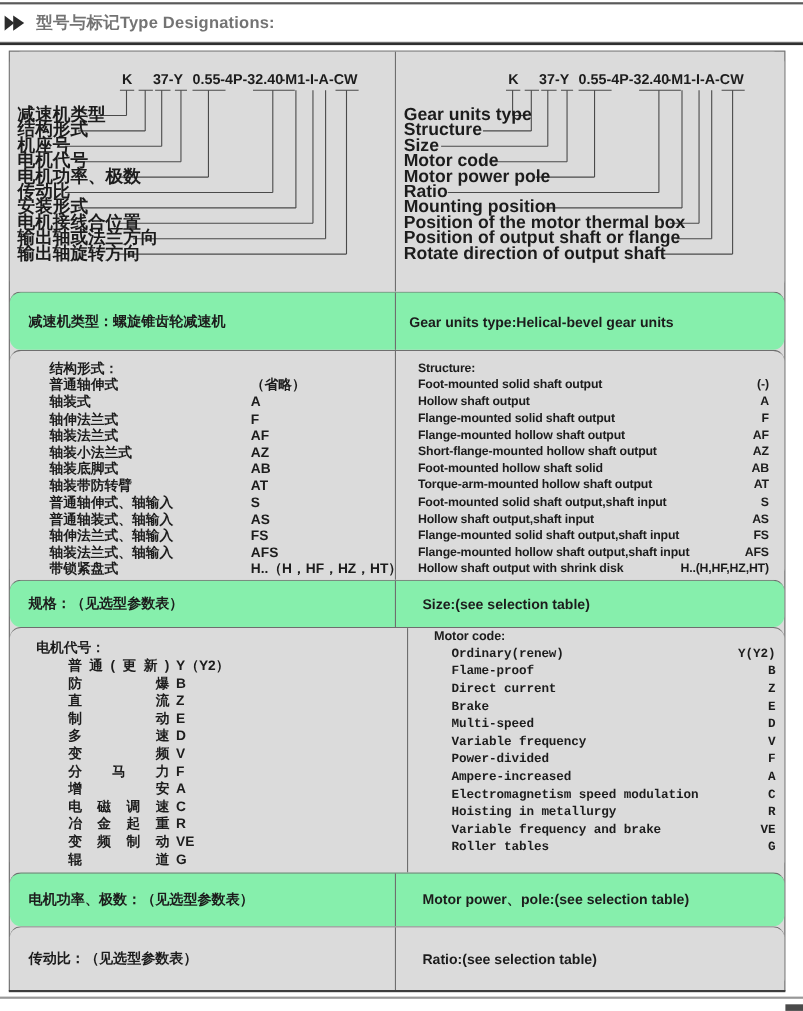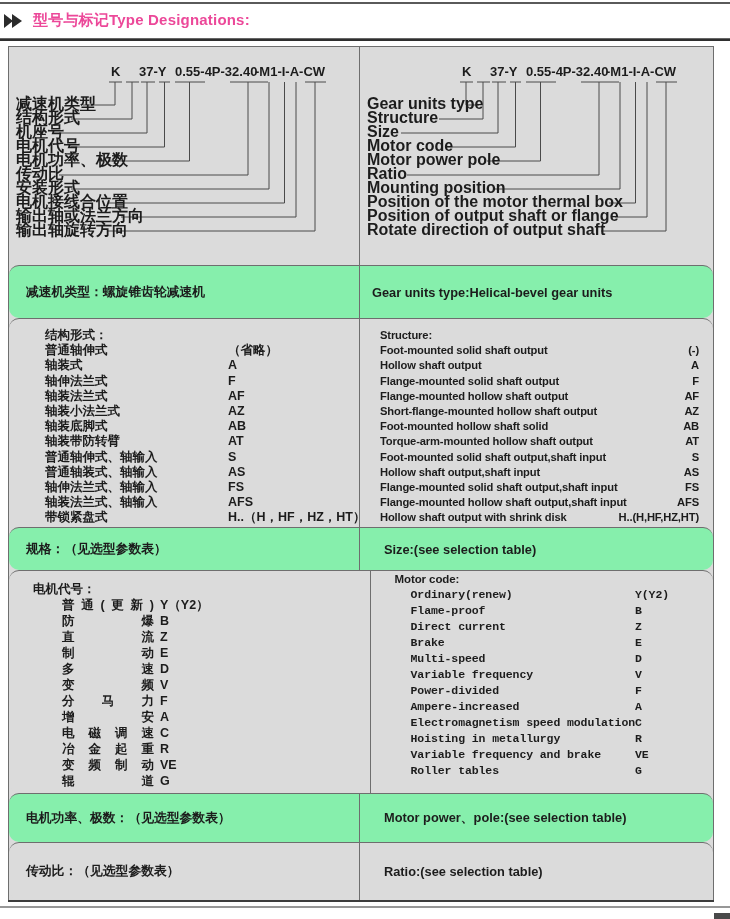--- a/index.html
+++ b/index.html
@@ -3,21 +3,21 @@
 <meta charset="utf-8">
 <style>
   * { margin:0; padding:0; box-sizing:border-box; }
   html,body { width:730px; height:919px; }
   body { font-family:"Liberation Sans","DejaVu Sans",sans-serif; background:#ffffff; color:#1c1c1c; }
   .sheet { position:relative; width:730px; height:919px; background:#fff; overflow:hidden; }
 
   .top-rule { position:absolute; top:2px; left:0; right:0; height:2px; background:#5a5a5a; }
 
   .hdr { position:absolute; top:11px; left:4px; display:flex; align-items:center; gap:8px; }
-  .hdr-title { font-size:15px; font-weight:bold; color:#ec4899; letter-spacing:0.2px; }
+  .hdr-title { font-size:15px; font-weight:bold; color:#737373; letter-spacing:0.2px; }
   .title-rule { position:absolute; top:38px; left:0; right:0; height:3px;
                 border-top:1px solid #666; border-bottom:2px solid #2f2f2f; }
 
   .dtable { position:absolute; left:8px; top:46px; width:706px; border:1px solid #6e6e6e; background:#dbdbdb; }
   .trow { display:flex; width:100%;border-radius:10px; }
   .trow + .trow { border-top:1px solid #6e6e6e; }
   .cl { width:350px; }
   .cr { flex:1; border-left:1px solid #6e6e6e; }
   .gray { background:#dbdbdb; }
   .white { background:#86efac; }
@@ -51,21 +51,21 @@
   .r-motor { height:223px; }
   .r-motor .cl { padding:10px 0 0 0; font-size:12.5px; line-height:16px; }
   .r-motor .cr { padding:0 8px 0 0; font-size:11.5px; letter-spacing:-0.1px; line-height:16px;margin-left:12px; }
   .m-head-l { padding-left:24px; }
   .m-head-r { padding-left:24px; }
   .mrow-l { padding-left:53px; display:flex; }
   .mrow-l .j-lbl { display:inline-block; width:92px; text-align:justify; text-align-last:justify; }
   .mrow-l .m-code { margin-left:6px; white-space:nowrap;text-align:center; }
   .mrow-r { display:flex; padding-left:40px;font-family:Liberation Mono, monospace; }
   .mrow-r .m-lbl { flex:1; white-space:nowrap; }
-  .mrow-r .m-code { width:70px; text-align:left; flex:0 0 auto; }
+  .mrow-r .m-code { width:70px; text-align:right; flex:0 0 auto; }
 
   .r-power { height:49px; }
   .r-ratio { height:58px; }
 
   b, .bold, .cell-text { font-weight:bold; }
   .cell-text { font-size:12.8px; }
 
   .table-bottom-rule { position:absolute; left:8px; width:706px; top:900px; height:2px; background:#3d3d3d; }
   .page-bottom-rule { position:absolute; left:0; right:0; top:906px; height:2px; background:#979797; }
   .corner-mark { position:absolute; right:0; bottom:0; width:16px; height:6px; background:#4a4a4a; }

